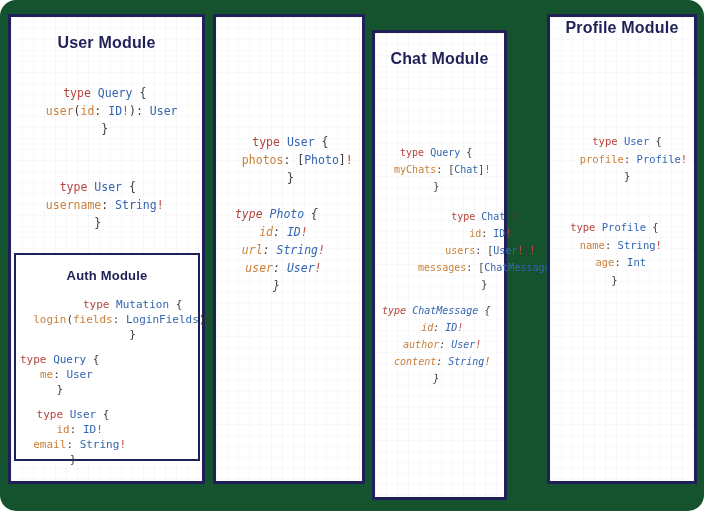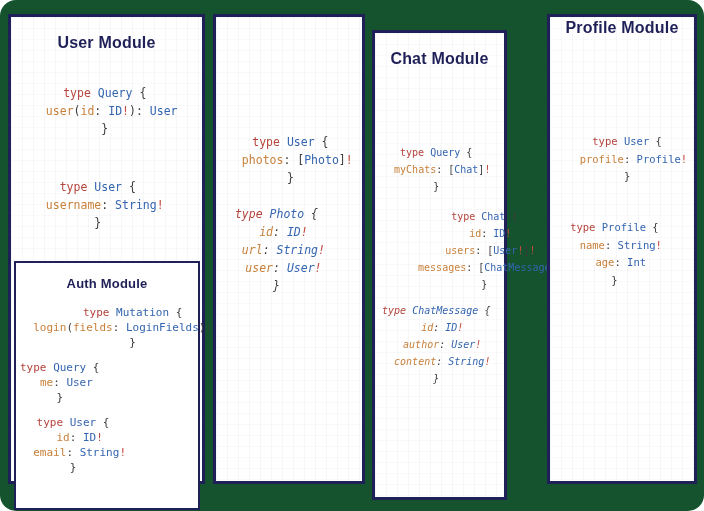--- a/index.html
+++ b/index.html
@@ -75,21 +75,21 @@
 
   
   #panel-profile > .code-area > .cb1{left:17px;top:116px;}
   #panel-profile > .code-area > .cb2{left:17px;top:202px;}
   #panel-profile > .code-area .code-block{font-size:10.5px;}
   #panel-profile > .code-area .code-line{line-height:17.5px;}
 
   
   #panel-auth{
     position:absolute;
-    left:3px;top:244px;width:186px;height:249px;
+    left:3px;top:236px;width:186px;height:208px;
     background:#ffffff;
     border:2.5px solid var(--c-border);
     box-sizing:border-box;
   }
   #panel-auth .panel-title{font-size:13px;padding-top:13px;}
   #panel-auth > .code-area > .cb1{left:4px;top:42px;}
   #panel-auth > .code-area > .cb2{left:4px;top:97px;}
   #panel-auth > .code-area > .cb3{left:4px;top:152px;}
   #panel-auth > .code-area .code-block{font-size:11px;}
   #panel-auth > .code-area .code-line{line-height:15px;}

